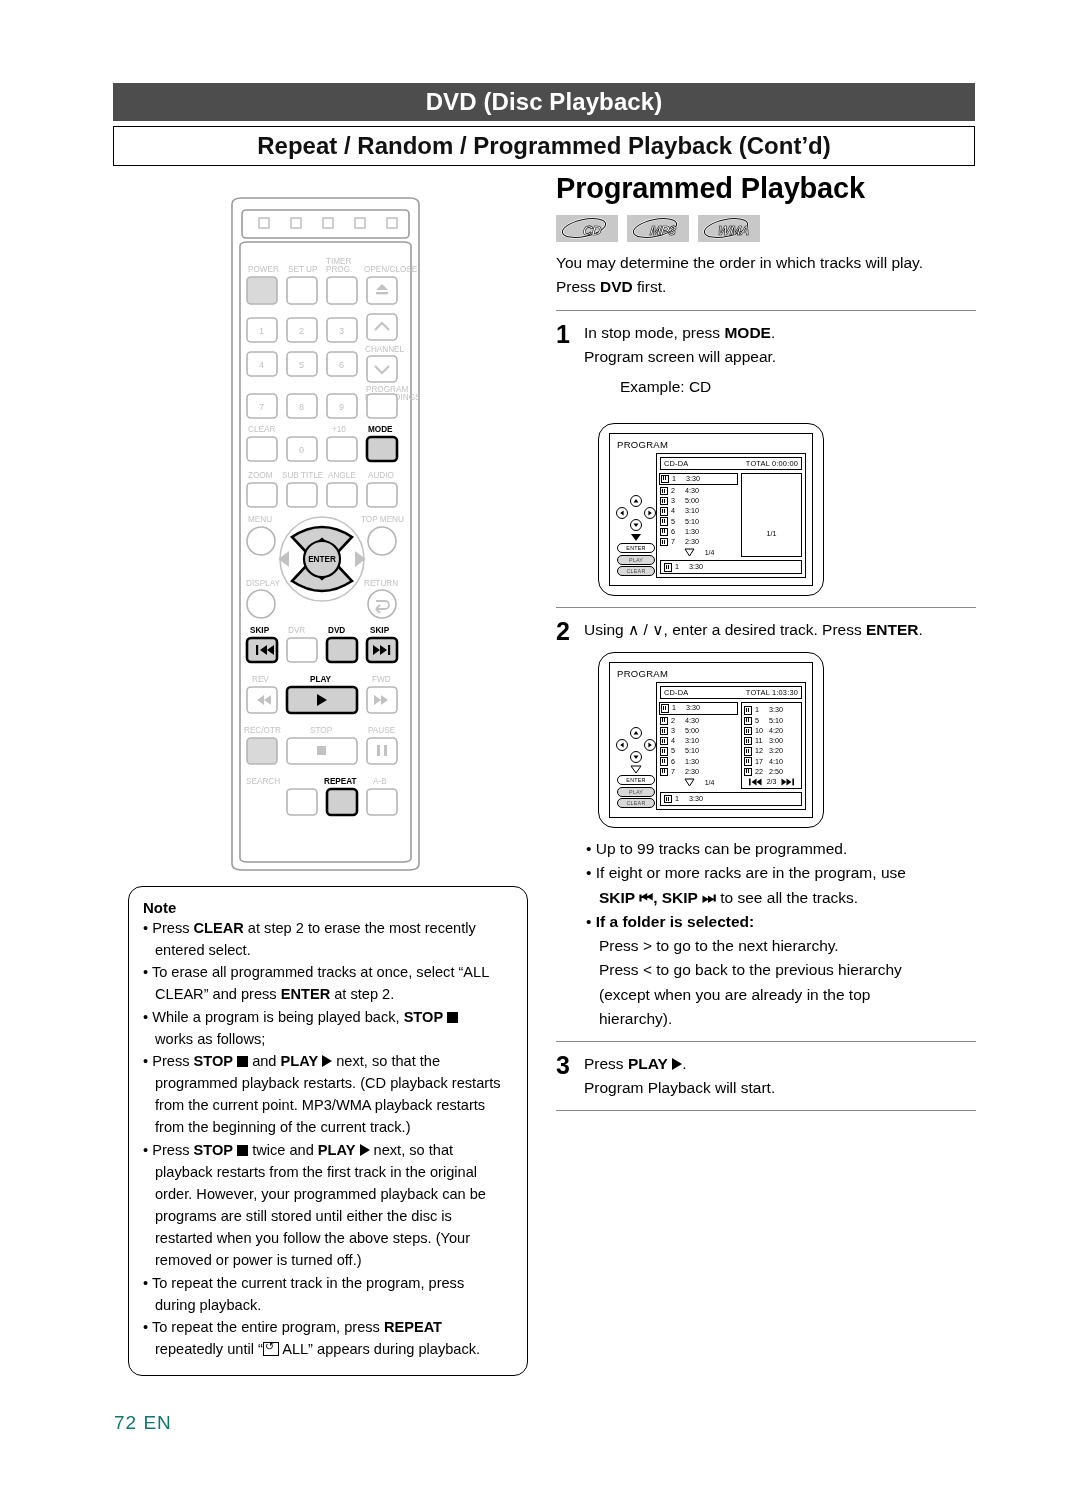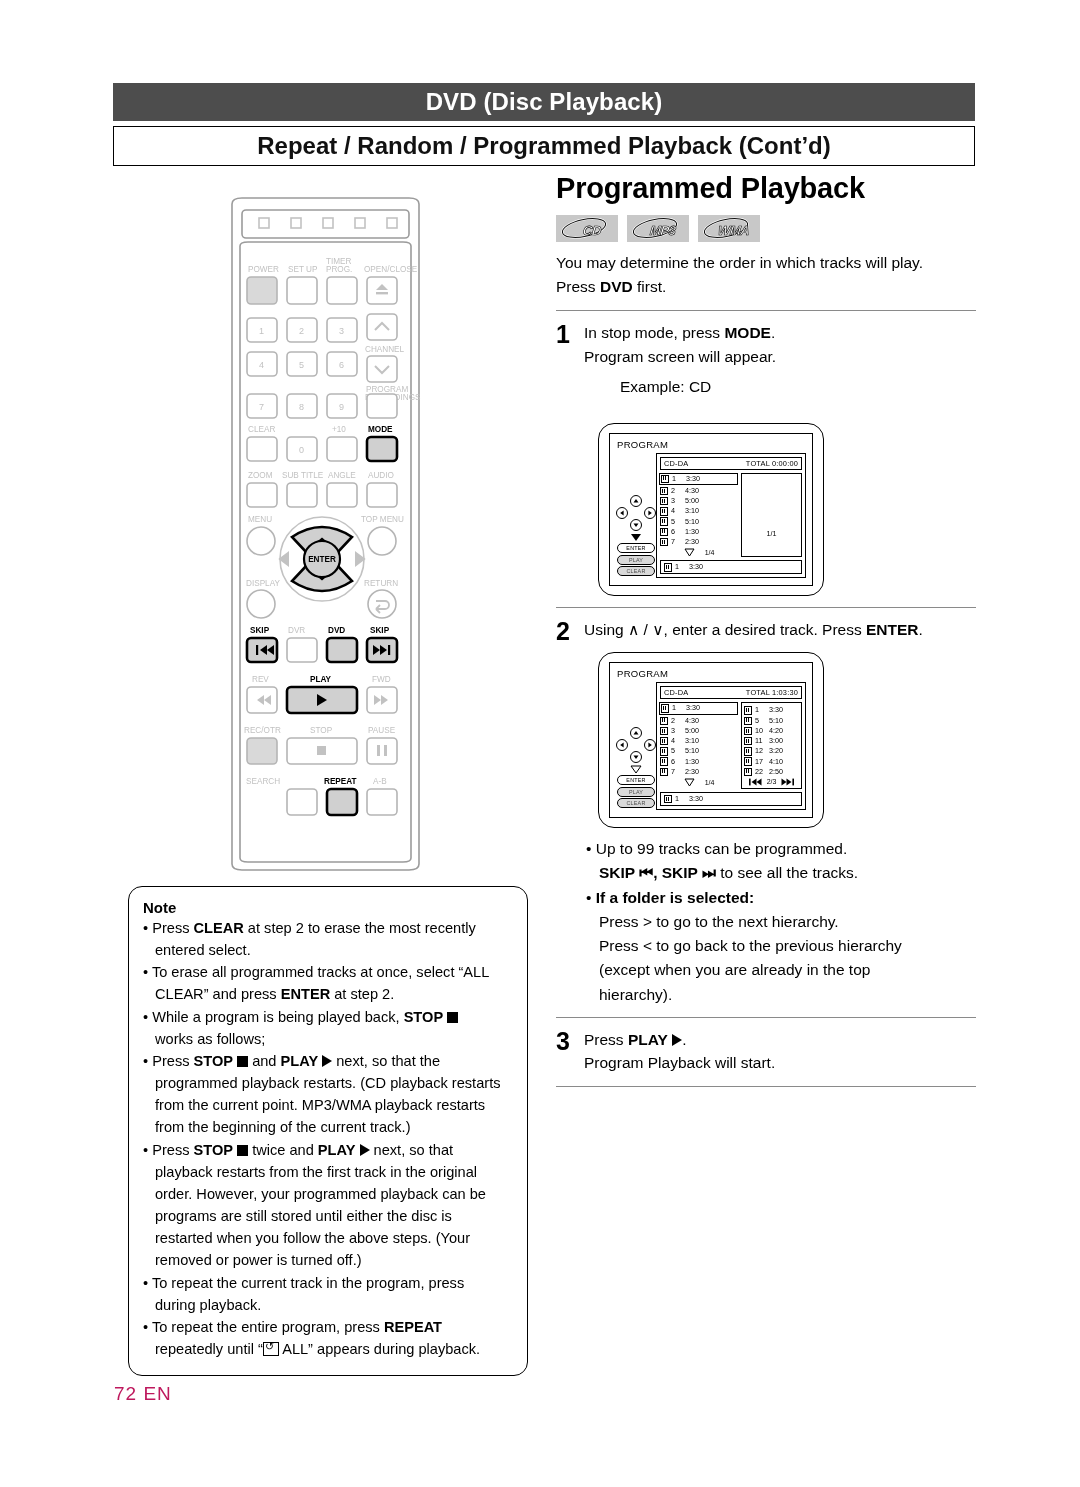--- a/index.html
+++ b/index.html
@@ -110,21 +110,21 @@
 
   
   .sq{display:inline-block;width:11px;height:11px;background:#000;vertical-align:-1px;}
   .tri{display:inline-block;width:0;height:0;border-left:10px solid #000;
        border-top:6px solid transparent;border-bottom:6px solid transparent;vertical-align:-1px;}
   .rpt{display:inline-block;width:14px;height:12px;border:1.4px solid #000;position:relative;vertical-align:-2px;}
   .rpt::after{content:"\21BA";position:absolute;left:1px;top:-3px;font-size:11px;line-height:12px;}
 
   
   .remote{position:absolute;left:218px;top:196px;}
-  .footer{position:absolute;left:114px;top:1383px;font-size:19px;letter-spacing:1px;color:#be185d;}
+  .footer{position:absolute;left:114px;top:1412px;font-size:19px;letter-spacing:1px;color:#0f766e;}
 </style>
 </head>
 <body>
 
 <div class="page">
 
   <div class="hdr-bar">
     <span>DVD (Disc Playback)</span>
   </div>
   <div class="hdr-sub">
@@ -566,20 +566,21 @@
                   </div>
               </div>
             </div>
           </div>
         </div>
       </div>
     </div>
 
     <div class="bl">
       <p>• <span>Up to 99 tracks can be programmed.</span></p>
+      <p>• <span>If eight or more racks are in the program, use</span></p>
       <p class="cont"><span class="b">SKIP </span><span class="b">⏮</span><span class="b">, SKIP </span><span class="b">⏭</span><span> to see all the tracks.</span></p>
       <p>• <span class="b">If a folder is selected:</span></p>
       <p class="cont"><span>Press &gt; to go to the next hierarchy.</span></p>
       <p class="cont"><span>Press &lt; to go back to the previous hierarchy</span></p>
       <p class="cont"><span>(except when you are already in the top</span></p>
       <p class="cont"><span>hierarchy).</span></p>
     </div>
 
     <hr class="rule">
 

